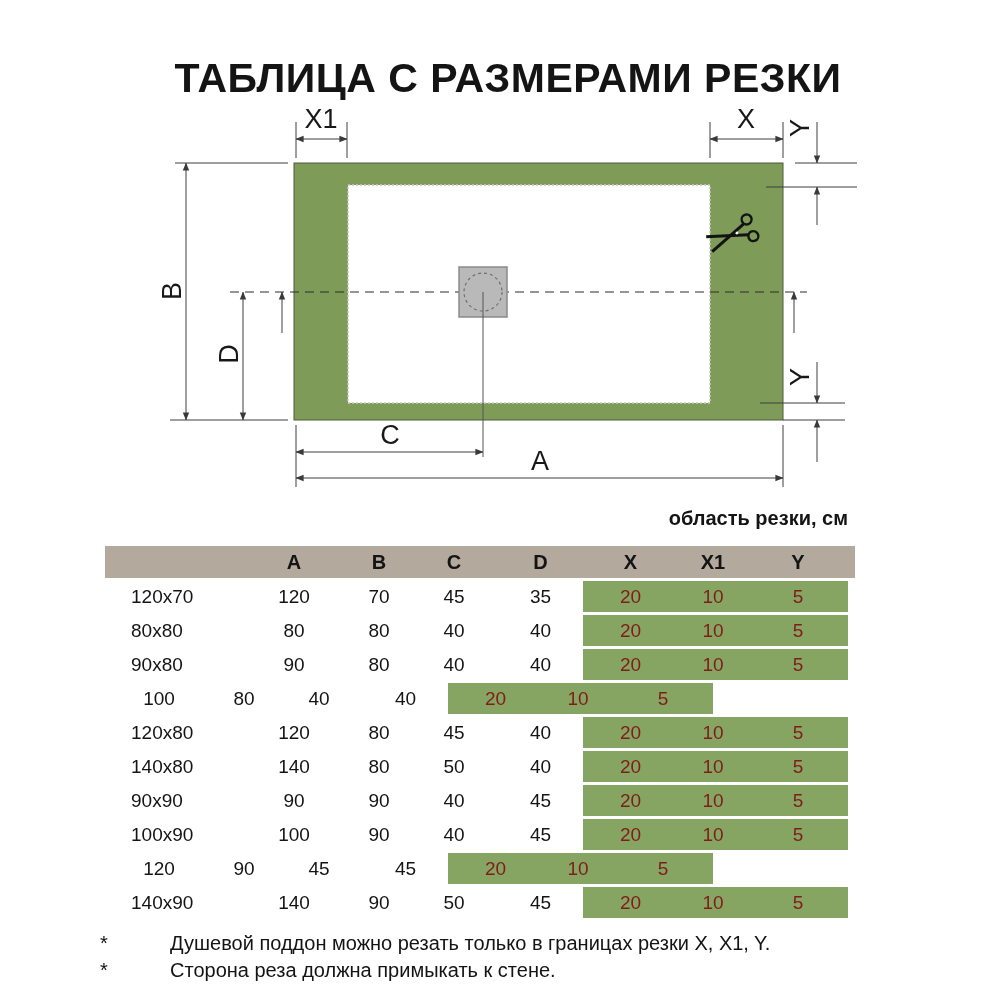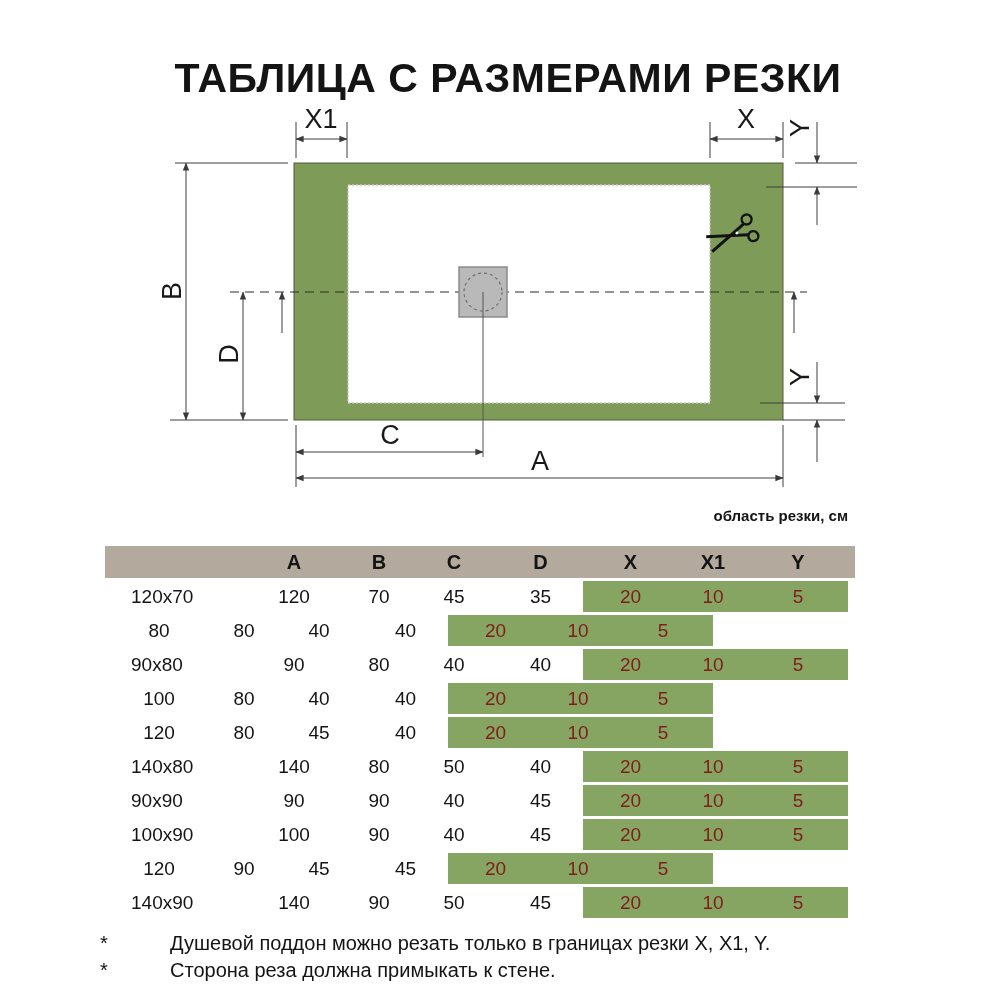--- a/index.html
+++ b/index.html
@@ -13,21 +13,21 @@
     width:1000px;height:1000px;background:#ffffff;position:relative;overflow:hidden;
     font-family:"Liberation Sans","DejaVu Sans",sans-serif;color:#141414;
   }
   .page-title{
     position:absolute;top:28px;left:8px;width:1000px;text-align:center;
     font-size:41px;font-weight:bold;letter-spacing:.5px;white-space:nowrap;
   }
   #diagram{position:absolute;top:95px;left:0}
   #diagram text{font-family:"Liberation Sans","DejaVu Sans",sans-serif;font-size:27px;fill:#181818}
   .area-label{
-    position:absolute;top:507px;right:152px;font-size:15px;font-weight:bold;white-space:nowrap;
+    position:absolute;top:507px;right:152px;font-size:20px;font-weight:bold;white-space:nowrap;
   }
   .size-table{position:absolute;left:105px;top:546px;width:750px;font-size:19px}
   .t-header{
     display:flex;height:32px;background:var(--header-bg);
     font-weight:bold;font-size:20px;
   }
   .t-row{display:flex;height:31px;margin-top:3px}
   .cell{display:flex;align-items:center;justify-content:center;box-sizing:border-box}
   .col-size{width:135px;justify-content:flex-start;padding-left:26px}
   .col-a{width:108px}
@@ -149,20 +149,21 @@
     <div class="cell col-a">120</div>
     <div class="cell col-b">70</div>
     <div class="cell col-c">45</div>
     <div class="cell col-d">35</div>
     <div class="cell col-x cut">20</div>
     <div class="cell col-x1 cut">10</div>
     <div class="cell col-y cut">5</div>
   </div>
 
   <div class="t-row">
+    <div class="cell col-size">80x80</div>
     <div class="cell col-a">80</div>
     <div class="cell col-b">80</div>
     <div class="cell col-c">40</div>
     <div class="cell col-d">40</div>
     <div class="cell col-x cut">20</div>
     <div class="cell col-x1 cut">10</div>
     <div class="cell col-y cut">5</div>
   </div>
 
   <div class="t-row">
@@ -180,20 +181,21 @@
     <div class="cell col-a">100</div>
     <div class="cell col-b">80</div>
     <div class="cell col-c">40</div>
     <div class="cell col-d">40</div>
     <div class="cell col-x cut">20</div>
     <div class="cell col-x1 cut">10</div>
     <div class="cell col-y cut">5</div>
   </div>
 
   <div class="t-row">
+    <div class="cell col-size">120x80</div>
     <div class="cell col-a">120</div>
     <div class="cell col-b">80</div>
     <div class="cell col-c">45</div>
     <div class="cell col-d">40</div>
     <div class="cell col-x cut">20</div>
     <div class="cell col-x1 cut">10</div>
     <div class="cell col-y cut">5</div>
   </div>
 
   <div class="t-row">

